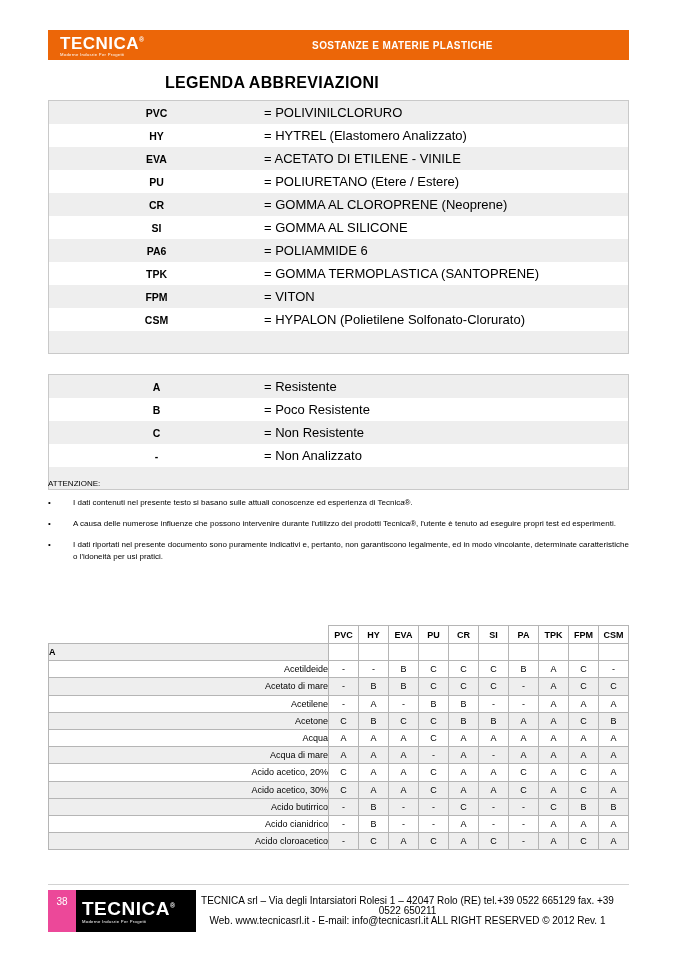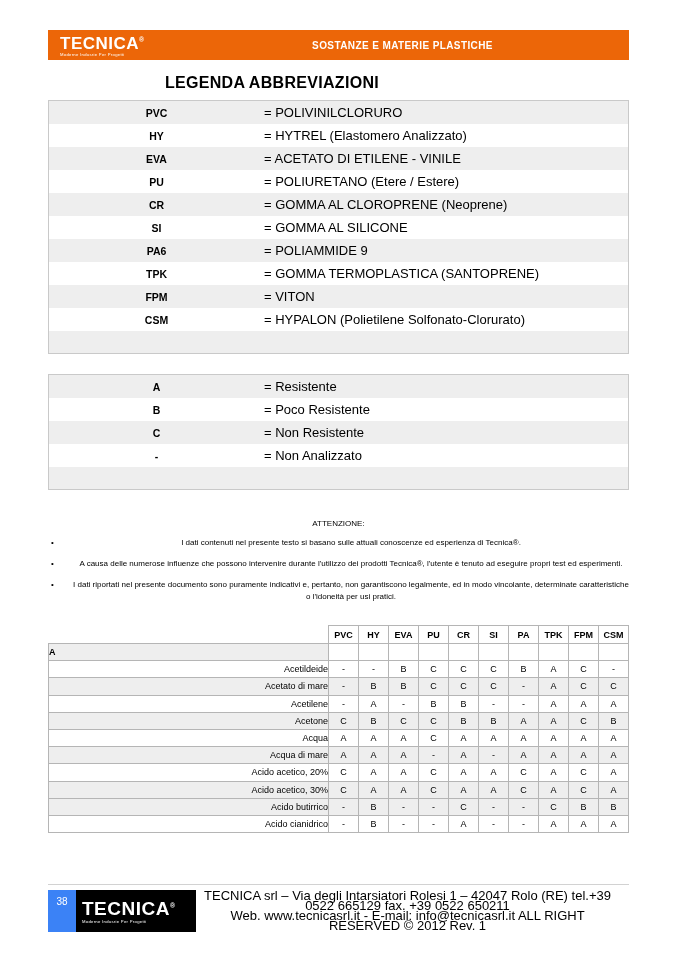--- a/index.html
+++ b/index.html
@@ -117,24 +117,23 @@
   }
   .legend-spacer {
     height: 22px;
     background: #eeeeee;
   }
 
   
   .attenzione {
     position: absolute;
     left: 48px;
-    top: 519px;
+    top: 479px;
     width: 581px;
     font-size: 8px;
-    text-align: center;
   }
   .att-title {
     font-size: 8px;
     margin-bottom: 9px;
   }
   .att-item {
     display: flex;
     margin-bottom: 9px;
     line-height: 12px;
   }
@@ -209,21 +208,21 @@
     left: 48px;
     top: 890px;
     width: 581px;
     height: 42px;
     display: flex;
     align-items: center;
   }
   .page-num {
     width: 28px;
     height: 42px;
-    background: #3b82f6;
+    background: #ec4899;
     color: #ffffff;
     font-size: 10px;
     display: flex;
     align-items: flex-start;
     justify-content: center;
     padding-top: 6px;
     box-sizing: border-box;
   }
   .footer-logo {
     width: 120px;
@@ -233,21 +232,21 @@
     flex-direction: column;
     justify-content: center;
     padding-left: 6px;
     box-sizing: border-box;
   }
   .footer-logo .logo-text { font-size: 19px; line-height: 18px; }
   .footer-logo .logo-tag { font-size: 4.2px; }
   .footer-info {
     flex: 1;
     text-align: center;
-    font-size: 13px;
+    font-size: 10px;
     line-height: 10px;
     padding-right: 10px;
   }
 </style>
 </head>
 <body>
 
 <div class="page">
 
   <div class="header-bar">
@@ -280,21 +279,21 @@
     <div class="legend-row alt">
       <div class="legend-code">CR</div>
       <div class="legend-desc">= GOMMA AL CLOROPRENE (Neoprene)</div>
     </div>
     <div class="legend-row plain">
       <div class="legend-code">SI</div>
       <div class="legend-desc">= GOMMA AL SILICONE</div>
     </div>
     <div class="legend-row alt">
       <div class="legend-code">PA6</div>
-      <div class="legend-desc">= POLIAMMIDE 9</div>
+      <div class="legend-desc">= POLIAMMIDE 6</div>
     </div>
     <div class="legend-row plain">
       <div class="legend-code">TPK</div>
       <div class="legend-desc">= GOMMA TERMOPLASTICA (SANTOPRENE)</div>
     </div>
     <div class="legend-row alt">
       <div class="legend-code">FPM</div>
       <div class="legend-desc">= VITON</div>
     </div>
     <div class="legend-row plain">
@@ -494,20 +493,33 @@
             <td class="v">B</td>
             <td class="v">-</td>
             <td class="v">-</td>
             <td class="v">A</td>
             <td class="v">-</td>
             <td class="v">-</td>
             <td class="v">A</td>
             <td class="v">A</td>
             <td class="v">A</td>
           </tr>
+          <tr class="alt">
+            <td class="name">Acido cloroacetico</td>
+            <td class="v">-</td>
+            <td class="v">C</td>
+            <td class="v">A</td>
+            <td class="v">C</td>
+            <td class="v">A</td>
+            <td class="v">C</td>
+            <td class="v">-</td>
+            <td class="v">A</td>
+            <td class="v">C</td>
+            <td class="v">A</td>
+          </tr>
         </tbody>
     </table>
   </div>
 
   <div class="footer-rule"></div>
   <div class="footer">
     <div class="page-num">38</div>
     <div class="footer-logo">
       <div class="logo-text"><span>TECNICA</span><sup>®</sup></div>
       <div class="logo-tag">Moderne Indusrie Per Progetti</div>

